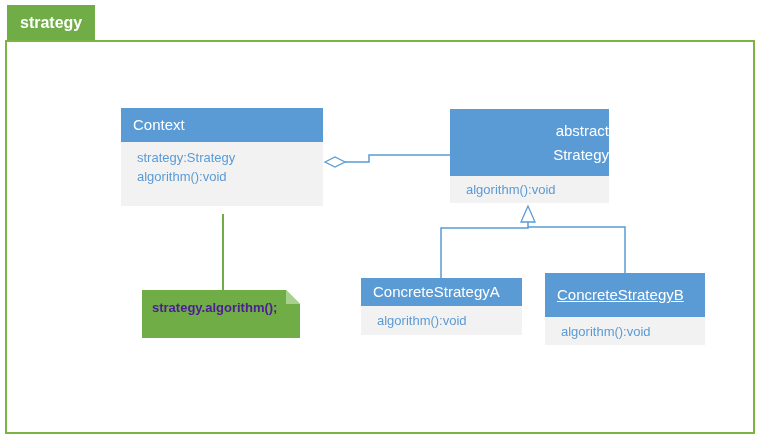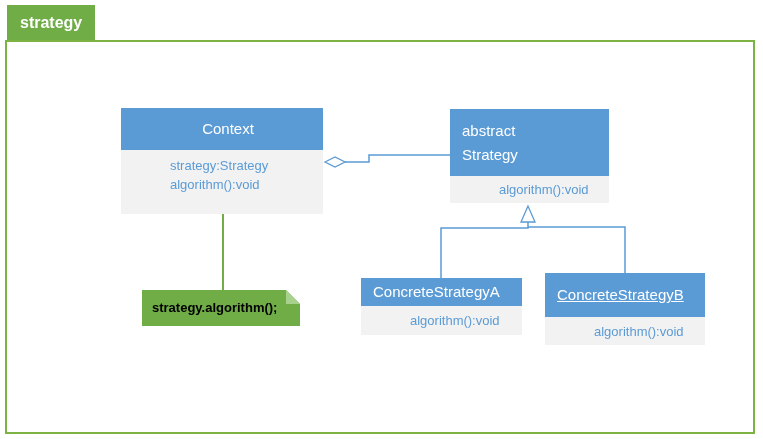--- a/index.html
+++ b/index.html
@@ -22,37 +22,37 @@
   .uml-header{
     background:#5b9bd5;color:#ffffff;font-size:15px;
     display:flex;flex-direction:column;justify-content:center;
     padding-left:12px;box-sizing:border-box;
   }
   .uml-header .line{line-height:1.55;}
   .uml-body{
     background:#f2f2f2;color:#5b9bd5;font-size:13px;
     padding:6px 6px 6px 16px;box-sizing:border-box;
   }
-  .uml-body .member{line-height:19px;white-space:nowrap;margin-left:33px;}
+  .uml-body .member{line-height:19px;white-space:nowrap;}
   #context{left:121px;top:108px;width:202px;}
-  #context .uml-header{height:42px;align-items:center;}
+  #context .uml-header{height:34px;}
   #context .uml-body{height:64px;}
   #strategy{left:450px;top:109px;width:159px;}
-  #strategy .uml-header{height:67px;}
+  #strategy .uml-header{height:67px;text-align:right;}
   #strategy .uml-body{height:27px;padding-top:4px;}
   #concreteA{left:361px;top:278px;width:161px;}
   #concreteA .uml-header{height:28px;}
   #concreteA .uml-body{height:29px;padding-top:5px;}
   #concreteB{left:545px;top:273px;width:160px;}
   #concreteB .uml-header{height:44px;text-decoration:underline;}
   #concreteB .uml-body{height:28px;padding-top:5px;}
   
   .uml-note{
-    position:absolute;left:142px;top:290px;width:158px;height:36px;
-    background:#70ad47;color:#000000;font-size:13px;font-weight:600;
+    position:absolute;left:142px;top:290px;width:158px;height:48px;
+    background:#70ad47;color:#4c1d95;font-size:13px;font-weight:600;
     line-height:36px;padding-left:10px;box-sizing:border-box;z-index:2;
     white-space:nowrap;
   }
   .note-fold-cut{
     position:absolute;top:0;right:0;width:14px;height:14px;background:#ffffff;
     clip-path:polygon(0 0,100% 0,100% 100%);
   }
   .note-fold-flap{
     position:absolute;top:0;right:0;width:14px;height:14px;background:#a9d18e;
     clip-path:polygon(0 0,100% 100%,0 100%);

